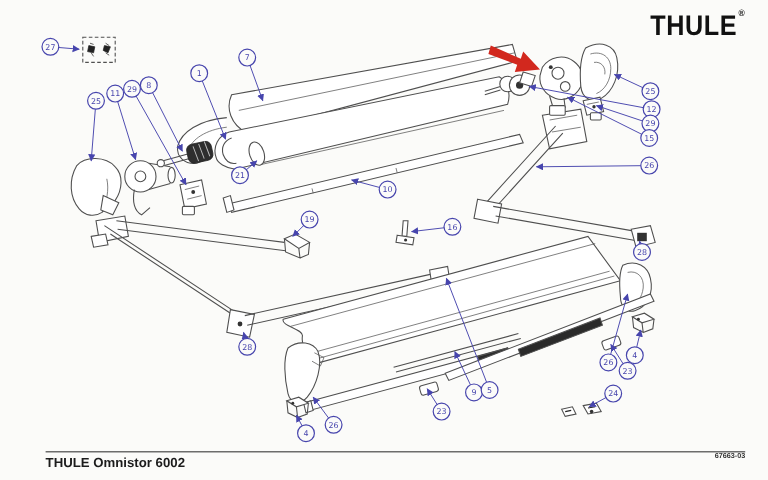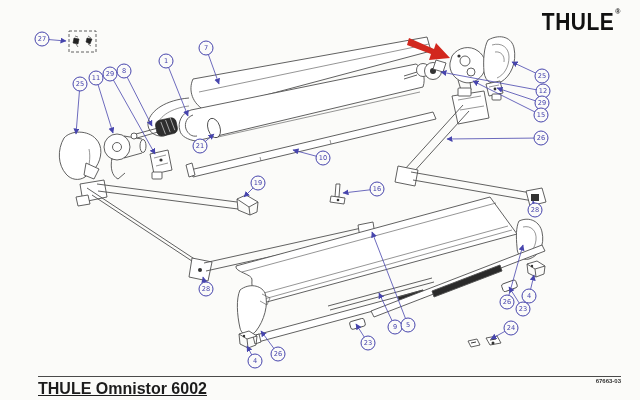--- a/index.html
+++ b/index.html
@@ -3,21 +3,21 @@
 <meta charset="utf-8">
 <style>
   html,body{margin:0;padding:0;width:640px;height:400px;overflow:hidden;
     background:#fbfbf9;font-family:"Liberation Sans", sans-serif;}
   .page{position:relative;width:640px;height:400px;}
   .logo{position:absolute;top:11px;right:20px;color:#111;font-weight:900;
     font-size:21px;letter-spacing:0.5px;transform:scaleY(1.12);line-height:1;
     font-family:"Liberation Sans",sans-serif;}
   .logo .reg{font-size:7px;vertical-align:top;position:relative;top:-2px;left:1px;font-weight:700;}
   .footer-rule{position:absolute;left:38px;right:19px;top:376px;height:1px;background:#4a4a4a;}
-  .footer-title{position:absolute;left:38px;top:380px;font-size:16px;font-weight:700;color:#1c1c1c;text-decoration:underline;}
+  .footer-title{position:absolute;left:38px;top:380px;font-size:11px;font-weight:700;color:#1c1c1c;}
   .doc-number{position:absolute;right:19px;top:378px;font-size:6px;font-weight:700;color:#333;}
   svg{position:absolute;left:0;top:0;}
   text.co{font-family:"DejaVu Sans",sans-serif;font-size:6.6px;fill:#4745ad;}
 </style>
 </head>
 <body>
 
 <div class="page">
 
   <svg width="640" height="400" viewBox="0 0 640 400">

